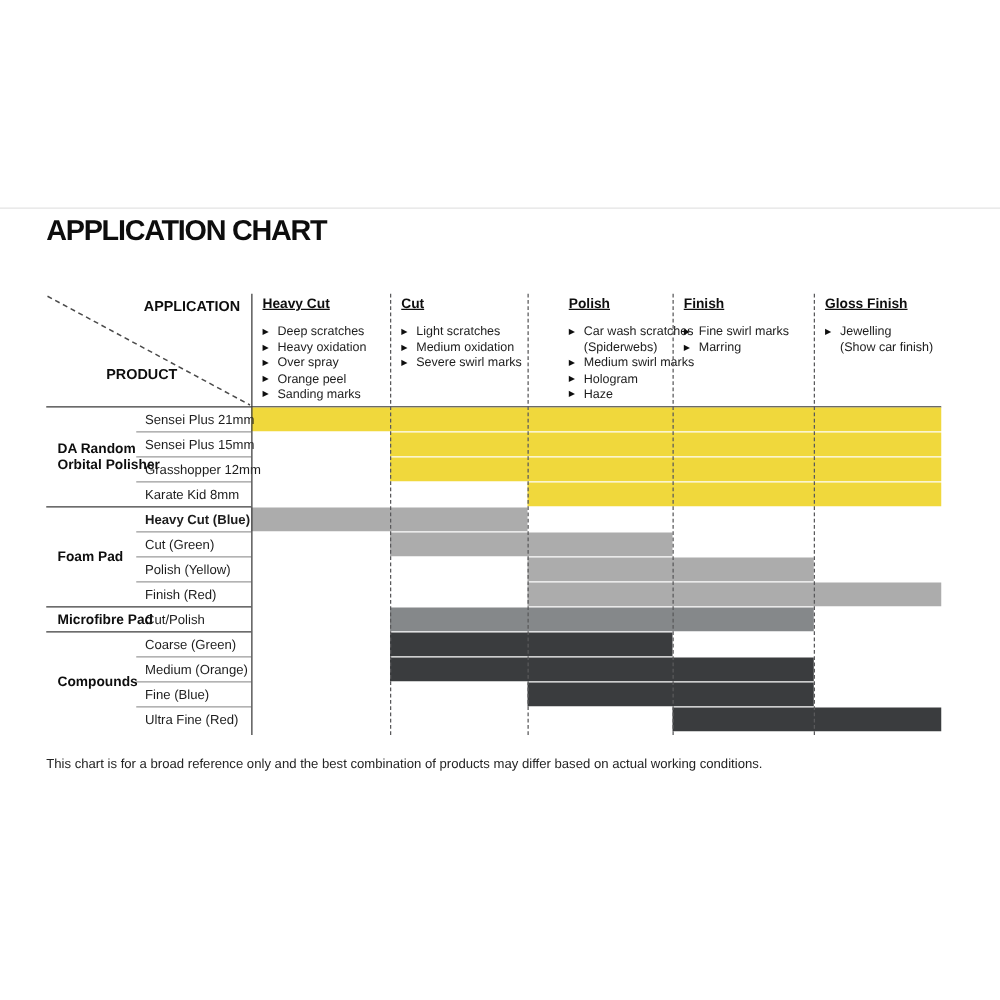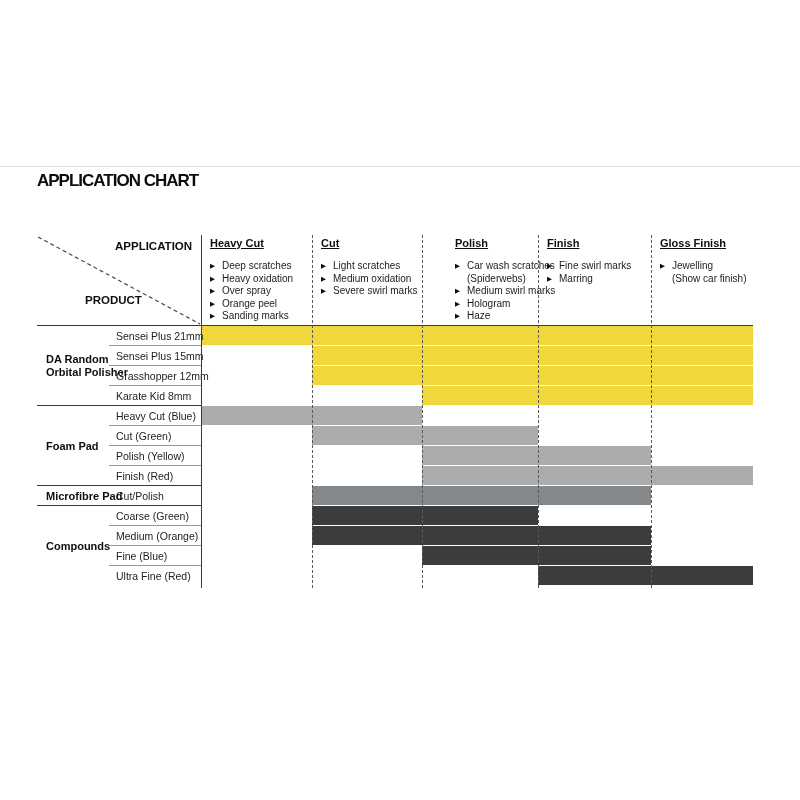--- a/index.html
+++ b/index.html
@@ -1,19 +1,19 @@
 <!DOCTYPE html>
 <html><head>
 <meta charset="utf-8">
 <style>
   html,body{margin:0;padding:0;background:#fff;}
   .page{position:relative;width:800px;height:800px;background:#ffffff;overflow:hidden;
         font-family:"Liberation Sans", sans-serif;color:#111;}
   .top-divider{position:absolute;left:0;top:166px;width:800px;height:1px;background:#e4e4e4;}
-  .page-title{position:absolute;left:37px;top:171px;font-size:17px;font-weight:bold;
+  .page-title{position:absolute;left:37px;top:171px;font-size:23px;font-weight:bold;
               letter-spacing:-1px;color:#0d0d0d;white-space:nowrap;}
   .chart{position:absolute;left:37px;top:234px;width:716px;height:355px;}
   
   .corner{position:absolute;left:0;top:0;width:164px;height:91px;}
   .corner svg{position:absolute;left:0;top:0;}
   .axis-label{position:absolute;font-weight:bold;font-size:11.5px;color:#0e0e0e;white-space:nowrap;}
   .app-label{left:78px;top:6px;}
   .prod-label{left:8px;top:60px;padding-left:40px;}
   
   .col-head{position:absolute;top:3px;}
@@ -106,21 +106,21 @@
         <div class="prod-cell" style="top: 132px; height: 20px;">Grasshopper 12mm</div>
         <div class="bar" style="left: 275px; top: 132px; width: 441px; height: 19px; background: rgb(240, 216, 60);"></div>
         <div class="row-sep" style="left: 72px; width: 92px; top: 151px;"></div>
         <div class="prod-cell" style="top: 152px; height: 20px;">Karate Kid 8mm</div>
         <div class="bar" style="left: 385px; top: 152px; width: 331px; height: 19px; background: rgb(240, 216, 60);"></div>
         <div class="group-label" style="top: 92px; height: 80px;">
           <div>DA Random</div>
           <div>Orbital Polisher</div>
         </div>
         <div class="group-sep" style="left: 0px; width: 164px; top: 171px;"></div>
-        <div class="prod-cell" style="top: 172px; height: 20px;">Heavy Cut (Blue)</div>
+        <div class="prod-cell" style="top: 172px; height: 20px; font-weight: bold;">Heavy Cut (Blue)</div>
         <div class="bar" style="left: 164px; top: 172px; width: 221px; height: 19px; background: rgb(172, 172, 172);"></div>
         <div class="row-sep" style="left: 72px; width: 92px; top: 191px;"></div>
         <div class="prod-cell" style="top: 192px; height: 20px;">Cut (Green)</div>
         <div class="bar" style="left: 275px; top: 192px; width: 226px; height: 19px; background: rgb(172, 172, 172);"></div>
         <div class="row-sep" style="left: 72px; width: 92px; top: 211px;"></div>
         <div class="prod-cell" style="top: 212px; height: 20px;">Polish (Yellow)</div>
         <div class="bar" style="left: 385px; top: 212px; width: 229px; height: 19px; background: rgb(172, 172, 172);"></div>
         <div class="row-sep" style="left: 72px; width: 92px; top: 231px;"></div>
         <div class="prod-cell" style="top: 232px; height: 20px;">Finish (Red)</div>
         <div class="bar" style="left: 385px; top: 232px; width: 331px; height: 19px; background: rgb(172, 172, 172);"></div>
@@ -144,13 +144,14 @@
         <div class="bar" style="left: 385px; top: 312px; width: 229px; height: 19px; background: rgb(58, 60, 62);"></div>
         <div class="row-sep" style="left: 72px; width: 92px; top: 331px;"></div>
         <div class="prod-cell" style="top: 332px; height: 20px;">Ultra Fine (Red)</div>
         <div class="bar" style="left: 501px; top: 332px; width: 215px; height: 19px; background: rgb(58, 60, 62);"></div>
         <div class="group-label" style="top: 272px; height: 80px;">
           <div>Compounds</div>
         </div>
       </div>
   </div>
 
+  <div class="footnote">This chart is for a broad reference only and the best combination of products may differ based on actual working conditions.</div>
 </div>
 
 </body></html>

